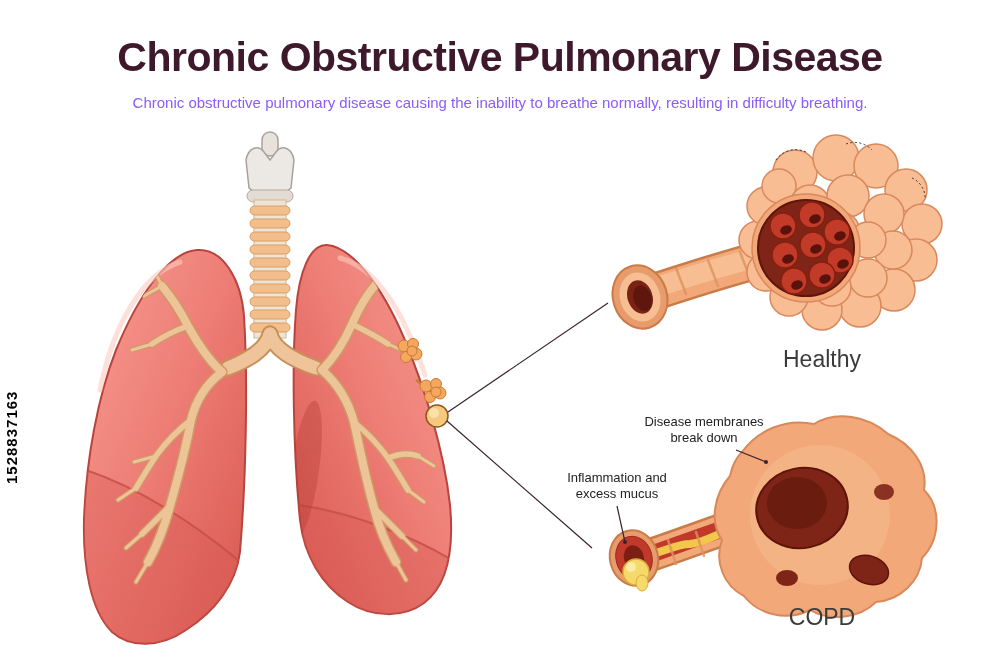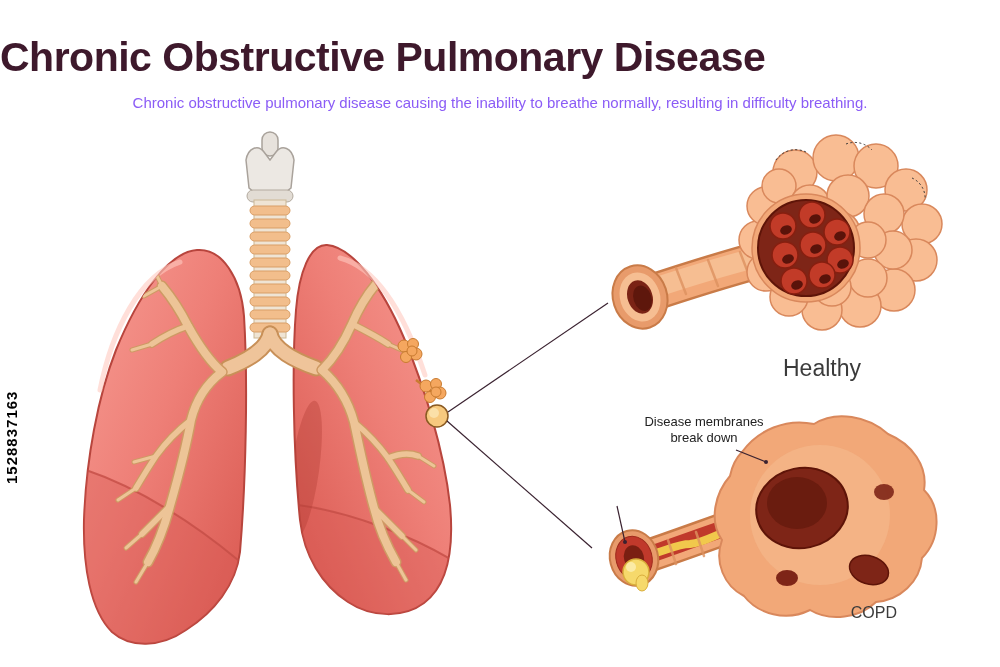--- a/index.html
+++ b/index.html
@@ -1,24 +1,24 @@
 <!DOCTYPE html>
 <html><head>
 <meta charset="utf-8">
 <style>
   html,body{margin:0;padding:0;background:#fff;}
   .canvas{position:relative;width:1000px;height:667px;background:#ffffff;overflow:hidden;
           font-family:"Liberation Sans",sans-serif;}
   .art{position:absolute;left:0;top:0;}
   .txt{position:absolute;color:#3b3b3b;}
-  .title{left:0;right:0;top:34px;text-align:left;font-size:41px;font-weight:800;
+  .title{left:0;right:0;top:34px;text-align:center;font-size:41px;font-weight:800;
          letter-spacing:-0.5px;color:#3e192c;}
   .subtitle{left:0;right:0;top:94px;text-align:center;font-size:15px;color:#8b5cf6;}
-  .healthy-label{left:737px;top:346px;width:170px;text-align:center;font-size:23px;margin-top:9px;}
-  .copd-label{left:747px;top:604px;width:150px;text-align:right;font-size:16px;}
+  .healthy-label{left:737px;top:346px;width:170px;text-align:center;font-size:23px;}
+  .copd-label{left:747px;top:604px;width:150px;text-align:center;font-size:23px;}
   .ann{font-size:13px;line-height:16px;color:#222;text-align:center;}
   .ann-alveolar{left:628px;top:414px;width:152px;}
   .ann-inflammation{left:543px;top:470px;width:148px;}
   .watermark{left:3px;top:484px;transform:rotate(-90deg);transform-origin:0 0;
              font-size:15px;font-weight:bold;color:#000;letter-spacing:1px;white-space:nowrap;}
 </style>
 </head>
 <body>
 
 <div class="canvas">
@@ -262,16 +262,20 @@
 <div class="txt subtitle">Chronic obstructive pulmonary disease causing the inability to breathe normally, resulting in difficulty breathing.</div>
 
 <div class="txt healthy-label">Healthy</div>
 <div class="txt copd-label">COPD</div>
 
 <div class="txt ann ann-alveolar">
   <div>Disease membranes</div>
   <div>break down</div>
 </div>
 
+<div class="txt ann ann-inflammation">
+  <div>Inflammation and</div>
+  <div>excess mucus</div>
+</div>
 
 <div class="txt watermark">1528837163</div>
 
 </div>
 
 </body></html>

